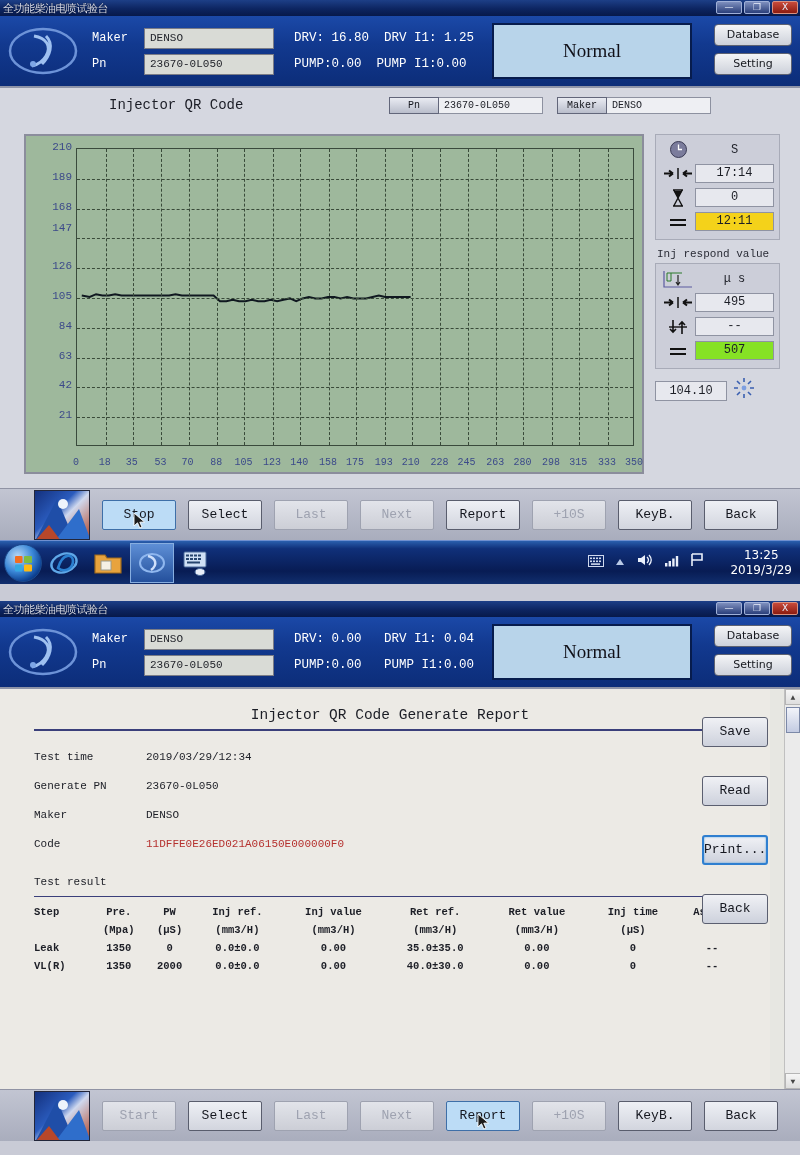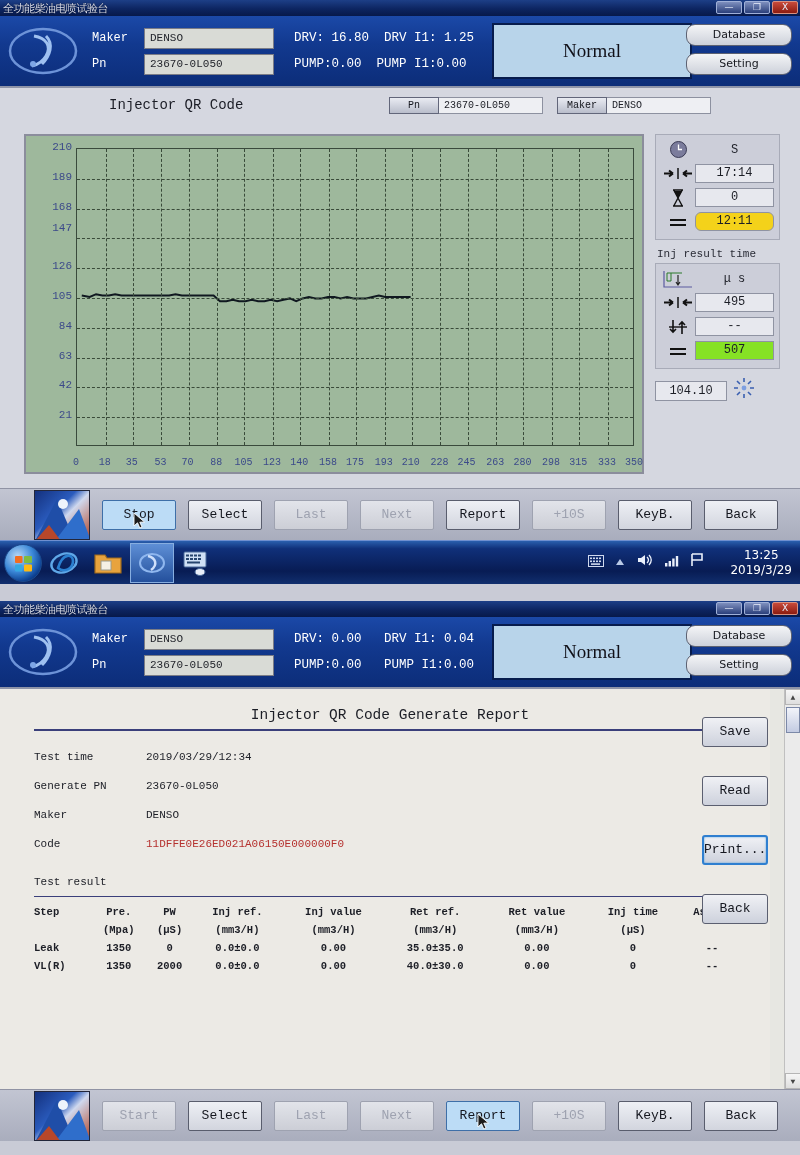--- a/index.html
+++ b/index.html
@@ -72,23 +72,23 @@
     margin-left: 18px;
     width: 200px; height: 56px;
     background: #b8d4ea;
     border: 2px solid #071c4d;
     display: flex; align-items: center; justify-content: center;
     font-size: 19px; color: #101018;
     font-family: "Liberation Serif", serif;
   }
   .hdr-right { position: absolute; right: 8px; top: 8px; display: flex; flex-direction: column; gap: 7px; }
   .hdr-btn {
-    width: 106px; height: 22px;
+    width: 78px; height: 22px;
     background: linear-gradient(180deg,#f4f5f7,#cdd1da);
-    border: 1px solid #5d6272; border-radius: 9px;
+    border: 1px solid #5d6272; border-radius: 4px;
     font-size: 11px; color: #16181e; text-align: center; line-height: 20px;
     font-family: "DejaVu Sans", sans-serif;
   }
 
   
   .w1-body { background: #d5d7e0; height: 400px; position: relative; }
   .qrbar { height: 34px; display: flex; align-items: center; position: relative; margin-left: 37px; }
   .qrbar .qr-title {
     margin-left: 72px; font-size: 14px; color: #1b1d26;
     font-family: "Liberation Mono", monospace;
@@ -142,21 +142,21 @@
   }
   .inst-row { display: flex; align-items: center; height: 21px; margin-bottom: 3px; }
   .inst-ico { width: 34px; height: 19px; display: flex; align-items: center; justify-content: center; }
   .inst-ico svg { display: block; }
   .inst-unit { flex: 1; text-align: center; font-size: 12px; color: #22242c; }
   .inst-val {
     flex: 1; height: 19px; background: #e7e8ee; border: 1px solid #8f93a2;
     font-size: 12px; line-height: 17px; text-align: center; color: #1c1e26;
     font-family: "Liberation Mono", monospace;
   }
-  .inst-val.yellow { background: #f4d21a; border-radius: 6px; }
+  .inst-val.yellow { background: #f4d21a; }
   .inst-val.green  { background: #86e224; }
   .inst-cap {
     font-size: 11px; color: #2a2c36; margin: 4px 0 3px 2px;
     font-family: "Liberation Mono", monospace;
   }
   .inst-foot { display: flex; align-items: center; gap: 6px; margin-top: 4px; }
   .inst-foot .inst-val { flex: none; width: 72px; height: 20px; line-height: 18px; }
 
   
   .toolbar {
@@ -422,21 +422,21 @@
         <div class="inst-row">
           <div class="inst-ico">
             <svg width="22" height="12" viewBox="0 0 22 12">
               <path d="M3 4 H19 M3 9 H19" stroke="#111" stroke-width="2.2"></path>
             </svg>
           </div>
           <div class="inst-val yellow">12:11</div>
         </div>
       </div>
 
-      <div class="inst-cap">Inj result time</div>
+      <div class="inst-cap">Inj respond value</div>
 
       <div class="inst-group">
         <div class="inst-row">
           <div class="inst-ico">
             <svg width="32" height="20" viewBox="0 0 32 20">
               <path d="M2 2 V18 H30" stroke="#5a5aa0" stroke-width="1.2" fill="none"></path>
               <path d="M5 4 H9 V12 H5 Z" fill="none" stroke="#2a7a2a" stroke-width="1"></path>
               <path d="M9 4 H20" stroke="#2a7a2a" stroke-width="1"></path>
               <path d="M16 6 V16 M14 13 l2 3 l2 -3" stroke="#222" stroke-width="1.2" fill="none"></path>
             </svg>

